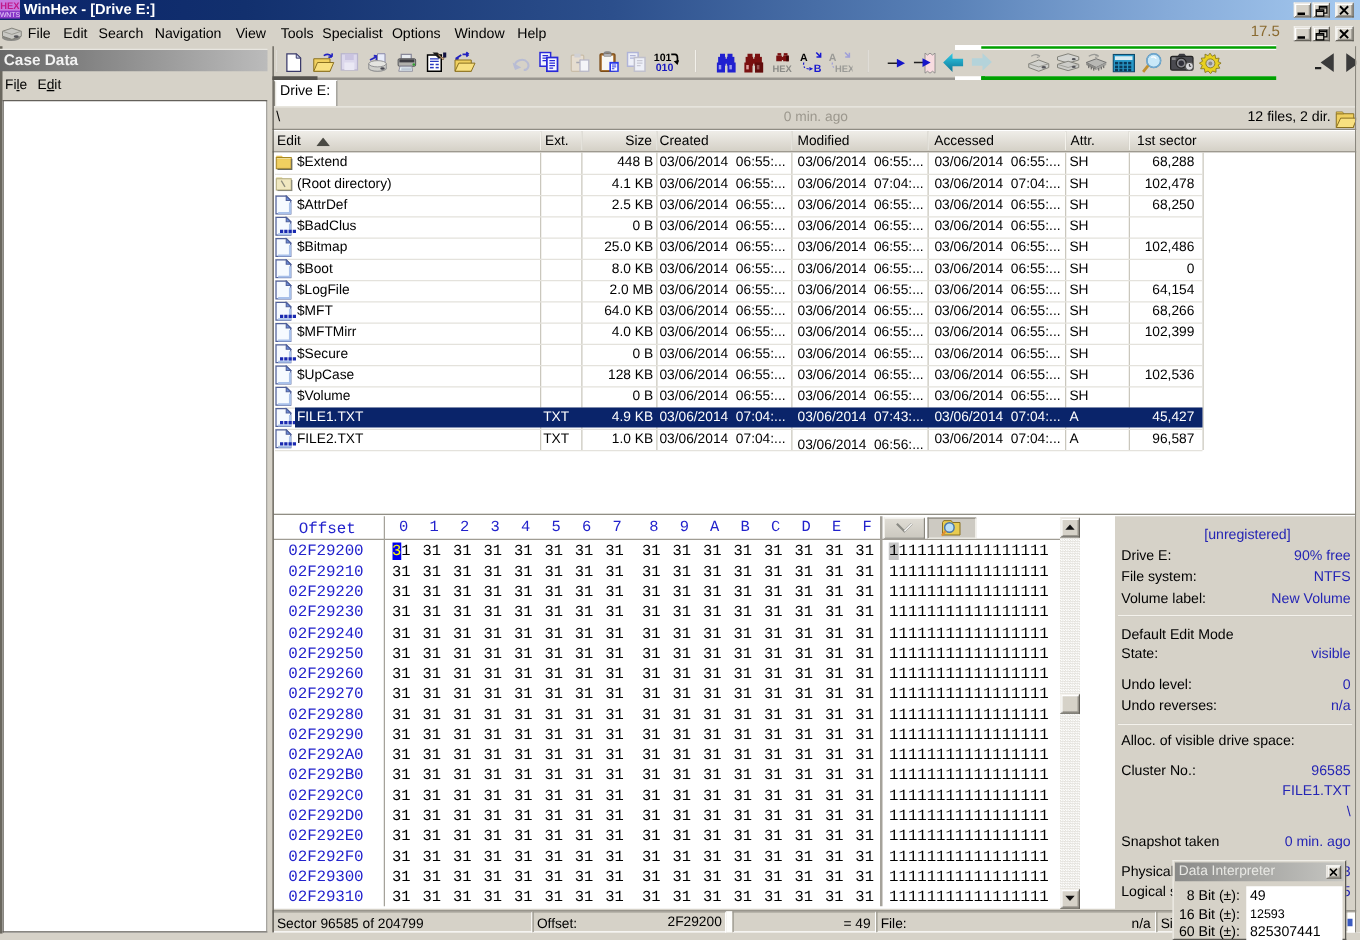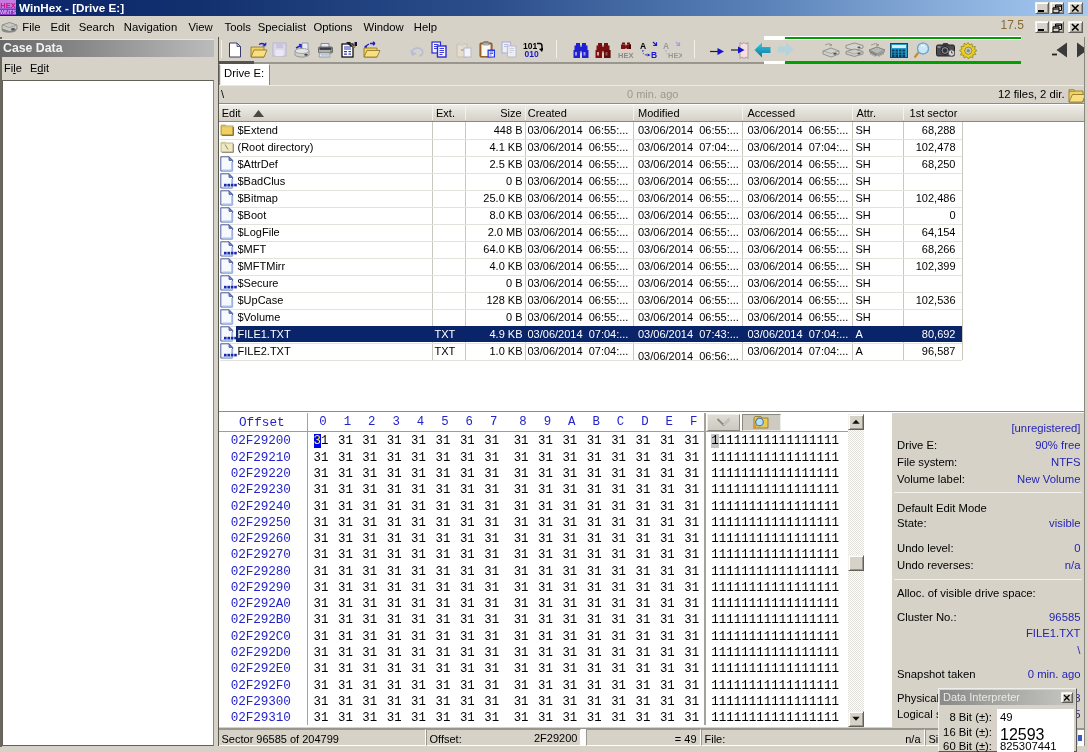--- a/index.html
+++ b/index.html
@@ -554,21 +554,21 @@
       </g>
     </svg></div>
 <div style="position:absolute;left:236px;top:326.3px;width:725.5px;height:16px;background:#0a246a"></div>
 <div class="ct" style="left:237.5px;top:328.2px;color:#fff">FILE1.TXT</div>
 <div class="ct" style="left:434.5px;top:328.2px;color:#fff">TXT</div>
 <div class="ct" style="left:440px;top:328.2px;width:82.5px;text-align:right;color:#fff">4.9 KB</div>
 <div class="ct dt" style="left:527.5px;top:328.2px;color:#fff">03/06/2014&nbsp;&nbsp;07:04:...</div>
 <div class="ct dt" style="left:638px;top:328.2px;color:#fff">03/06/2014&nbsp;&nbsp;07:43:...</div>
 <div class="ct dt" style="left:747.5px;top:328.2px;color:#fff">03/06/2014&nbsp;&nbsp;07:04:...</div>
 <div class="ct" style="left:855.5px;top:328.2px;color:#fff">A</div>
-<div class="ct" style="left:874px;top:328.2px;width:81.5px;text-align:right;color:#fff">80,692</div>
+<div class="ct" style="left:874px;top:328.2px;width:81.5px;text-align:right;color:#fff">45,427</div>
 <div class="rs" style="top:359.6px"></div>
 <div style="position:absolute;left:218.5px;top:343px"><svg width="18" height="17" viewBox="0 0 18 17">
       <path d="M1.8 0.8 L10 0.8 L13.6 4.4 L13.6 15 L1.8 15 Z" fill="#f6faff" stroke="#50609a" stroke-width="1"></path>
       <path d="M10 0.8 L10 4.4 L13.6 4.4 Z" fill="#6a8ede" stroke="#50609a" stroke-width="0.9"></path>
       <path d="M13 6 L13 14.4 L3.5 14.4" stroke="#a8c0ea" stroke-width="1.7" fill="none"></path>
       <g fill="#1a2ab0">
         <rect x="5" y="10.8" width="2.6" height="2.6"></rect>
         <rect x="8.4" y="10.8" width="2.6" height="2.6"></rect>
         <rect x="11.8" y="10.8" width="2.6" height="2.6"></rect>
         <rect x="15.2" y="10.8" width="2.6" height="2.6"></rect>
@@ -976,21 +976,21 @@
 <div class="hasc" style="top:710.16px">11111111111111111</div>
 <div class="abs" style="left:848.2px;top:413.5px;width:16.3px;height:313.5px;background:#f0efeb;background-image:repeating-conic-gradient(#fff 0 25%,#e2e0da 0 50%);background-size:2px 2px"></div>
 <div class="btn3d" style="left:848.2px;top:413.5px;width:16.3px;height:16px"><svg width="14" height="14" viewBox="0 0 15 14">
       <path d="M7.5 4.5 L11.5 9 L3.5 9 Z" fill="#111"></path>
     </svg></div>
 <div class="btn3d" style="left:848.2px;top:711.3px;width:16.3px;height:16px"><svg width="14" height="14" viewBox="0 0 15 14">
       <path d="M7.5 9 L11.5 4.5 L3.5 4.5 Z" fill="#111"></path>
     </svg></div>
 <div class="btn3d" style="left:848.2px;top:555px;width:16.3px;height:16px"></div>
 <div class="abs" style="left:892px;top:412.5px;width:193px;height:315px;background:#d6d2c8"></div>
-<div class="pv" style="left:940px;top:421.5px;width:140.5px">[unregistered]</div>
+<div class="pv" style="left:892px;top:421.5px;width:140.5px">[unregistered]</div>
 <div class="pl" style="top:438.5px">Drive E:</div>
 <div class="pv" style="left:940px;top:438.5px;width:140.5px">90% free</div>
 <div class="pl" style="top:455.5px">File system:</div>
 <div class="pv" style="left:940px;top:455.5px;width:140.5px">NTFS</div>
 <div class="pl" style="top:472.5px">Volume label:</div>
 <div class="pv" style="left:940px;top:472.5px;width:140.5px">New Volume</div>
 <div class="abs" style="left:894px;top:492px;width:188px;height:1px;background:#9a978e;border-bottom:1px solid #f4f2ec"></div>
 <div class="pl" style="top:501.5px">Default Edit Mode</div>
 <div class="pl" style="top:517px">State:</div>
 <div class="pv" style="left:940px;top:517px;width:140.5px">visible</div>
@@ -1040,13 +1040,13 @@
 <div class="abs" style="left:940px;top:690px;width:135px;height:14.5px;background:linear-gradient(90deg,#8a8a88,#c6c6c2)"></div>
 <div class="abs" style="left:943px;top:691px;font-size:11px;color:#e8e8e4">Data Interpreter</div>
 <div class="btn3d" style="left:1061px;top:691.5px;width:11.5px;height:11.5px"><svg width="10" height="10" viewBox="0 0 10 10">
       <path d="M2 2 L7.5 7.5 M7.5 2 L2 7.5" stroke="#000" stroke-width="1.3"></path>
     </svg></div>
 <div class="abs" style="left:996.5px;top:709px;width:77px;height:43px;background:#fff"></div>
 <div class="abs" style="left:940px;top:711px;width:52px;text-align:right;font-size:11.3px">8 Bit (±):</div>
 <div class="abs" style="left:940px;top:725.5px;width:52px;text-align:right;font-size:11.3px">16 Bit (±):</div>
 <div class="abs" style="left:940px;top:740px;width:52px;text-align:right;font-size:11.3px">60 Bit (±):</div>
 <div class="abs" style="left:1000px;top:711px;font-size:11.3px">49</div>
-<div class="abs" style="left:1000px;top:725.5px;font-size:16px">12593</div>
+<div class="abs" style="left:1000px;top:725.5px;font-size:10px">12593</div>
 <div class="abs" style="left:1000px;top:740px;font-size:11.3px">825307441</div>
 </body></html>

